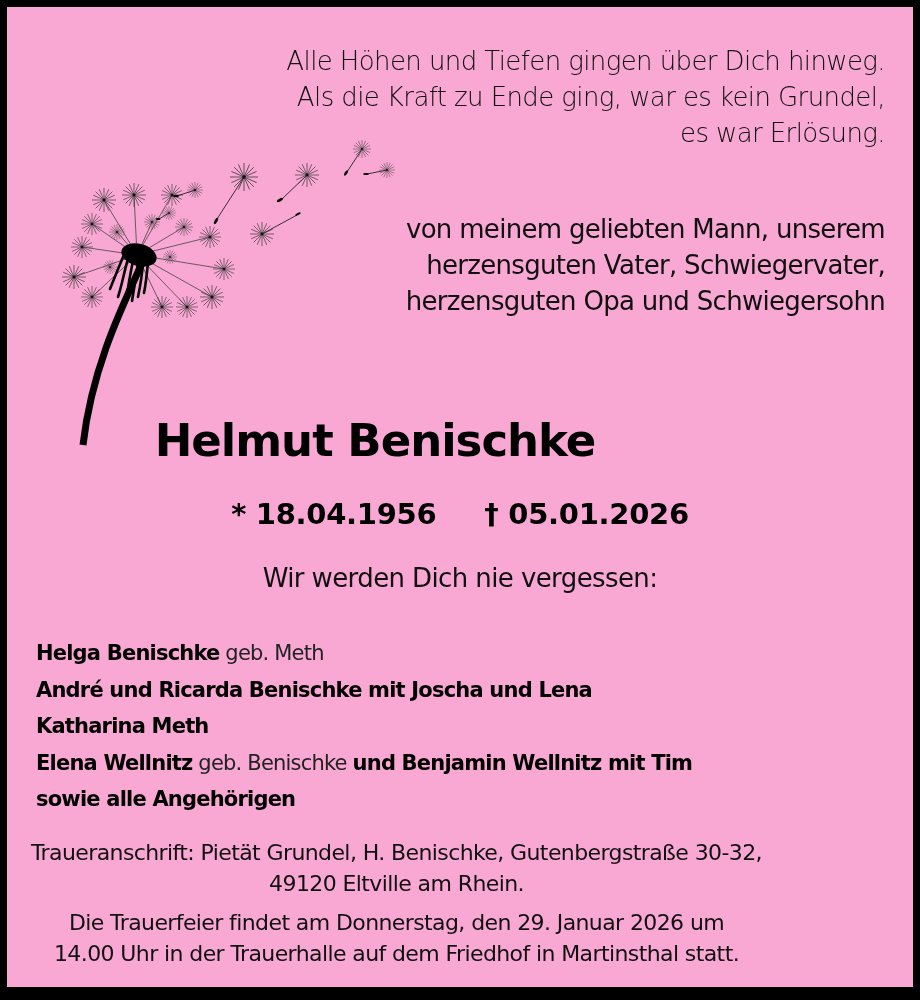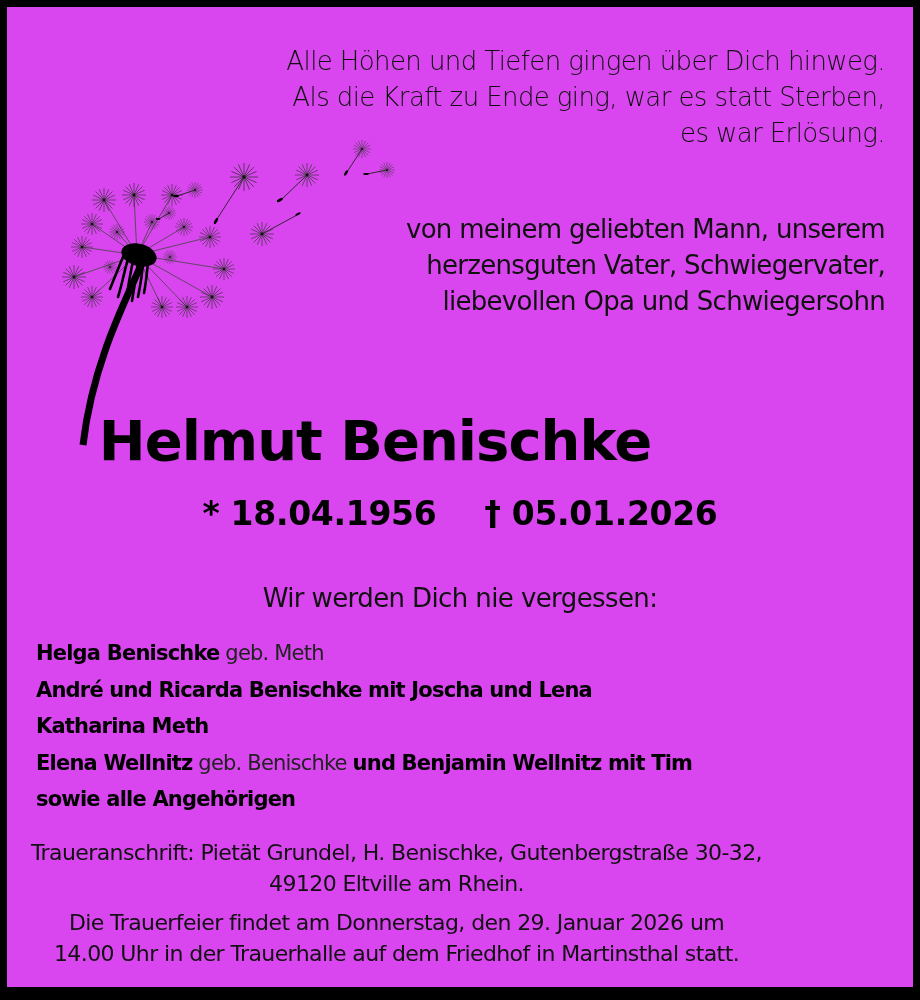--- a/index.html
+++ b/index.html
@@ -15,21 +15,21 @@
     .frame {
       position: absolute;
       left: 0;
       top: 0;
       width: 920px;
       height: 1000px;
       box-sizing: border-box;
       border-style: solid;
       border-color: #000000;
       border-width: 7px 7px 13px 7px;
-      background: #d946ef;
+      background: #f9a8d4;
       font-family: "DejaVu Sans", sans-serif;
       color: #111111;
     }
     .abs { position: absolute; }
 
     
     .verse {
       right: 28px;
       top: 36px;
       text-align: right;
@@ -49,50 +49,49 @@
       white-space: nowrap;
     }
 
     .name {
       left: 0;
       width: 736px;
       top: 392px;
       text-align: center;
       font-family: "DejaVu Sans", sans-serif;
       font-weight: bold;
-      font-size: 56px;
+      font-size: 45px;
       line-height: 84px;
       letter-spacing: -1px;
       color: #000000;
       white-space: nowrap;
     }
     .dates {
       left: 0;
       width: 906px;
       top: 489px;
       text-align: center;
       font-weight: bold;
-      font-size: 33px;
+      font-size: 29px;
       line-height: 36px;
       color: #000000;
       white-space: nowrap;
       letter-spacing: -0.3px;
     }
     .dates .gap { display: inline-block; width: 48px; }
 
     .motto {
       left: 0;
       width: 906px;
       top: 553px;
       text-align: center;
       font-size: 26px;
       line-height: 36px;
       letter-spacing: -0.6px;
       white-space: nowrap;
-      margin-top: 20px;
     }
 
     .family {
       left: 29px;
       top: 628px;
       font-size: 21px;
       line-height: 36.5px;
       letter-spacing: -0.8px;
       white-space: nowrap;
       color: #000000;
@@ -221,28 +220,28 @@
     <use href="#pappus" transform="translate(117,86) scale(0.7)"></use>
     <use href="#pappus" transform="translate(192,50) scale(1.4)"></use>
     <use href="#pappus" transform="translate(255,48) scale(1.2)"></use>
     <use href="#pappus" transform="translate(310,22) scale(0.9)"></use>
     <use href="#pappus" transform="translate(335,43) scale(0.8)"></use>
     <use href="#pappus" transform="translate(210,107) scale(1.2)"></use>
   </svg>
 
   <div class="abs verse">
     <div>Alle Höhen und Tiefen gingen über Dich hinweg.</div>
-    <div>Als die Kraft zu Ende ging, war es statt Sterben,</div>
+    <div>Als die Kraft zu Ende ging, war es kein Grundel,</div>
     <div>es war Erlösung.</div>
   </div>
 
   <div class="abs farewell">
     <div>von meinem geliebten Mann, unserem</div>
     <div>herzensguten Vater, Schwiegervater,</div>
-    <div>liebevollen Opa und Schwiegersohn</div>
+    <div>herzensguten Opa und Schwiegersohn</div>
   </div>
 
   <div class="abs name">Helmut Benischke</div>
 
   <div class="abs dates">
     <span>* 18.04.1956</span><span class="gap"></span><span>† 05.01.2026</span>
   </div>
 
   <div class="abs motto">Wir werden Dich nie vergessen:</div>
 

